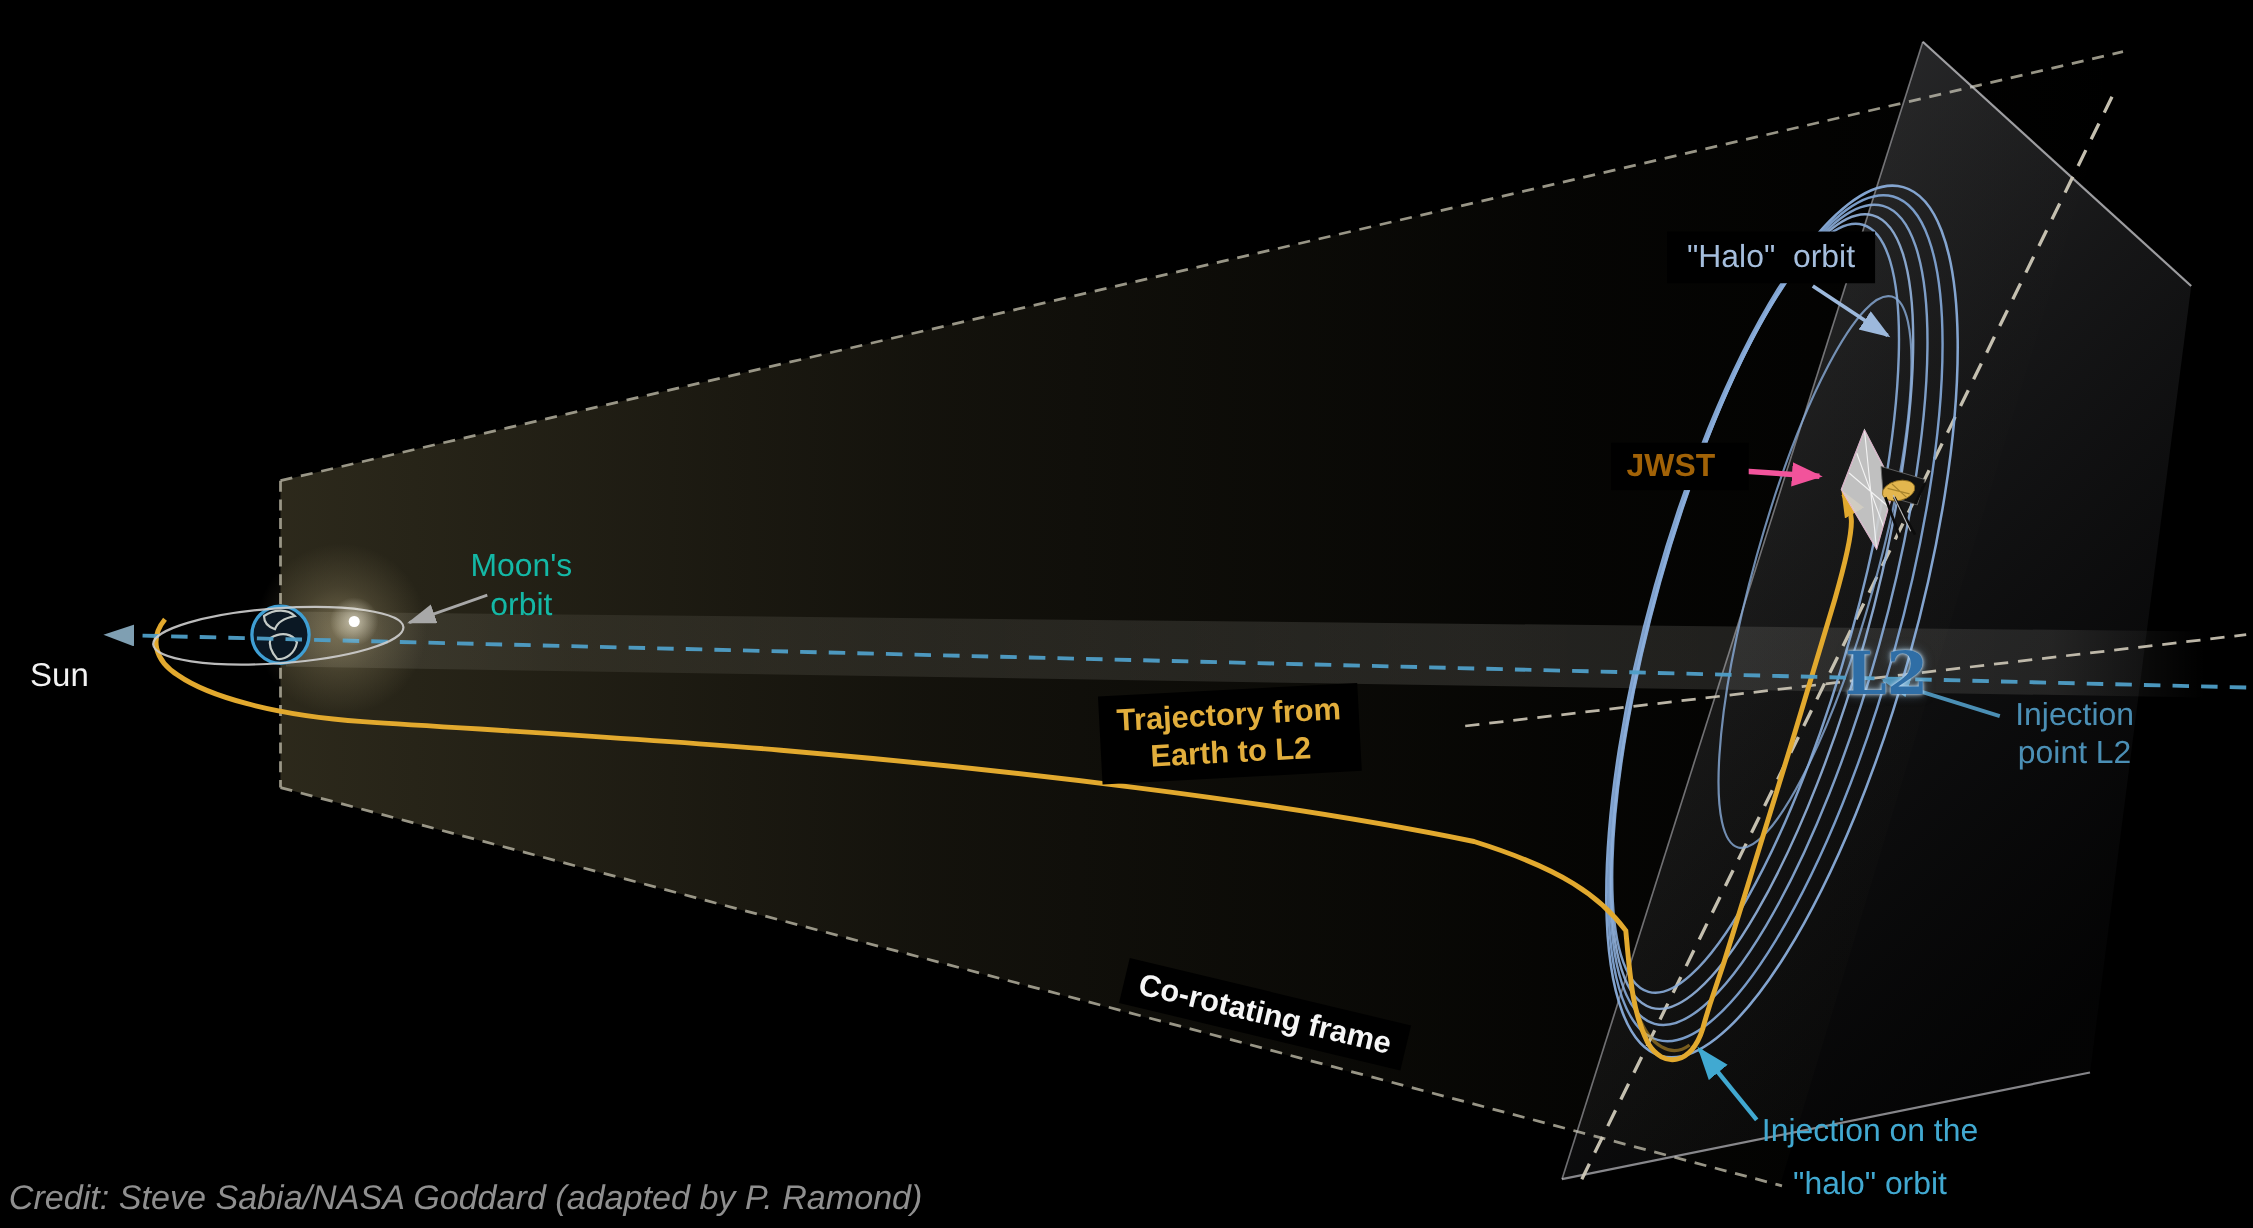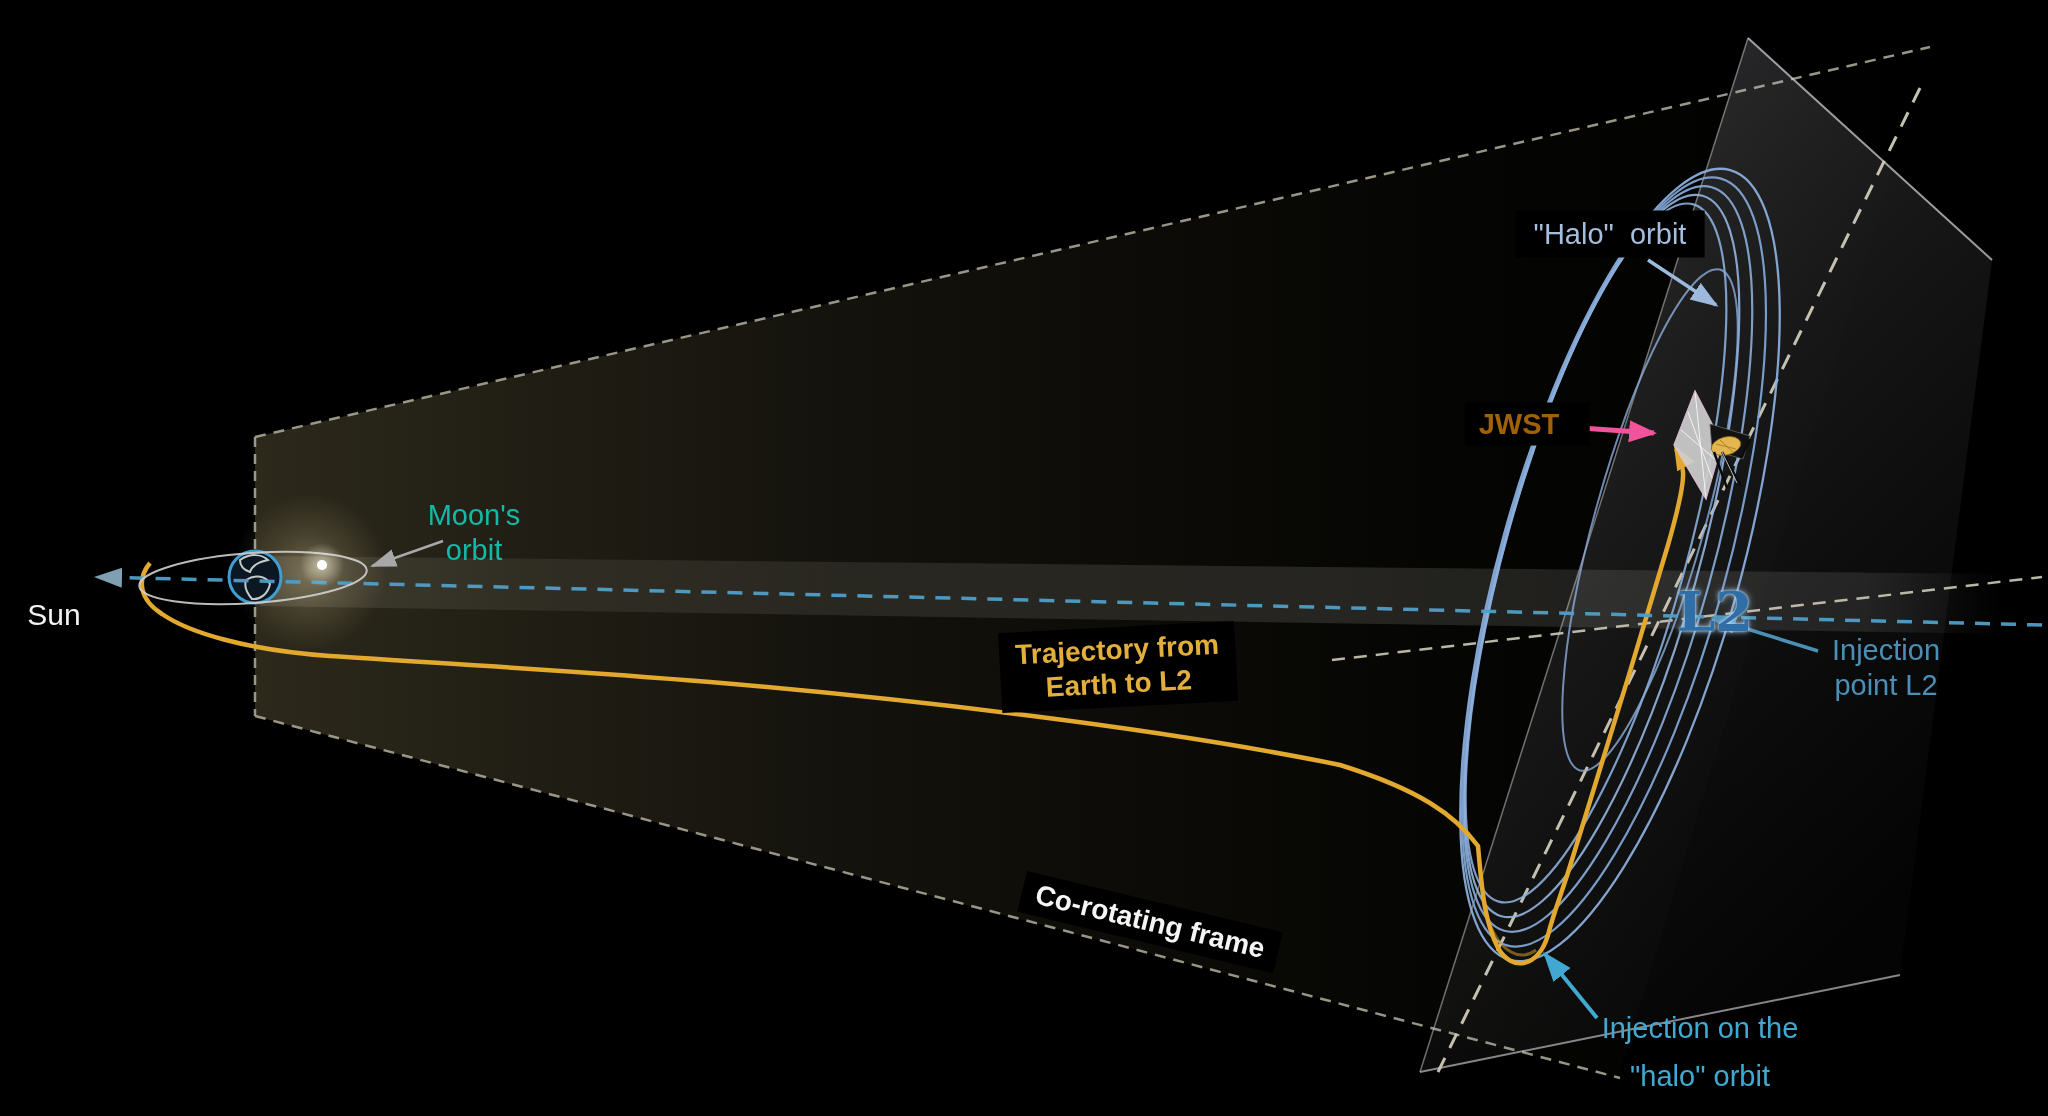--- a/index.html
+++ b/index.html
@@ -173,13 +173,14 @@
   <div class="lbl boxed" id="trajectory-label">Trajectory from
 Earth to L2</div>
   <div class="lbl boxed" id="corotating-label">Co-rotating frame</div>
   <div class="lbl boxed" id="halo-orbit-label">"Halo"  orbit</div>
   <div class="lbl boxed" id="jwst-label">JWST</div>
   <div class="lbl" id="l2-label">L2</div>
   <div class="lbl" id="lagrange-label">Injection
 point L2</div>
   <div class="lbl" id="injection-label">Injection on the
 "halo" orbit</div>
+  <div class="lbl" id="credit-label">Credit: Steve Sabia/NASA Goddard (adapted by P. Ramond)</div>
 </div>
 
 </body></html>

